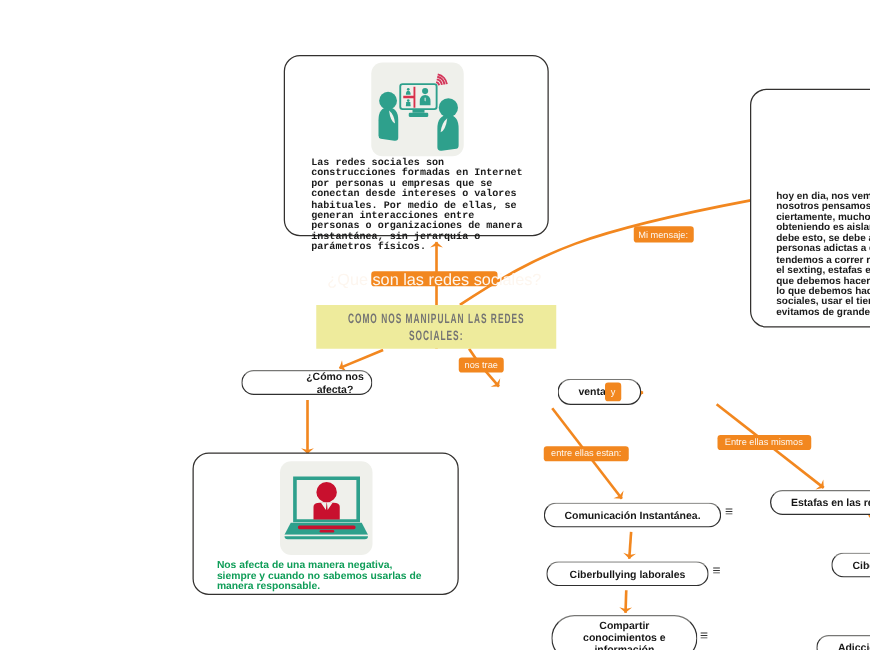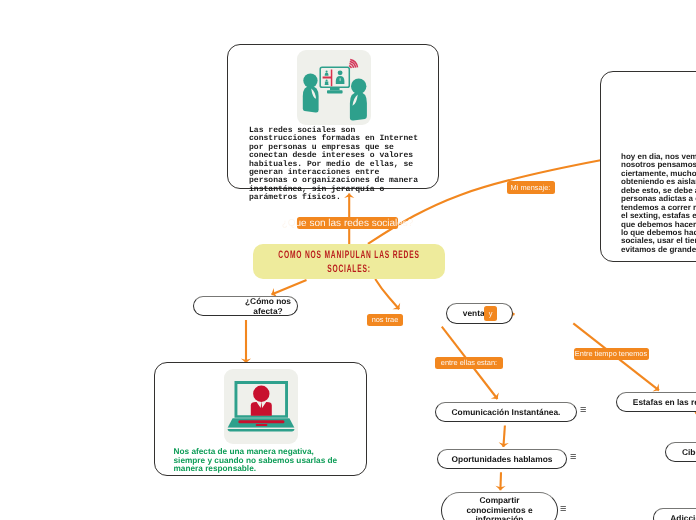--- a/index.html
+++ b/index.html
@@ -14,23 +14,23 @@
         box-sizing:border-box;}
   .card .illo{position:absolute;background:#eff0eb;border-radius:7px;}
   .card .body{position:absolute;font-weight:bold;color:#1b1b1b;}
 
   
   .pill{position:absolute;background:#fff;border:1.4px solid #2f2f2f;border-top-color:#777775;
         border-radius:40px;box-sizing:border-box;display:flex;align-items:center;justify-content:center;
         text-align:center;font-weight:bold;color:#171717;}
 
   
-  .central{position:absolute;background:#eeeb9c;border-radius:10px;box-sizing:border-box;
+  .central{position:absolute;background:#eeeb9c;border-radius:0;box-sizing:border-box;
            display:flex;align-items:center;justify-content:center;text-align:center;
-           color:#b91c1c;overflow:hidden;}
+           color:#737373;overflow:hidden;}
   .central-txt{display:block;flex:0 0 auto;width:232px;font-size:10.8px;line-height:14.0px;font-weight:bold;
                letter-spacing:1.3px;transform:scaleX(.6175);transform-origin:center center;}
 
   
   .elabel{position:absolute;background:#f2871f;color:#fdf6ef;border-radius:2.5px;
           display:flex;align-items:center;justify-content:center;white-space:nowrap;}
 
   .hamb{position:absolute;color:#333;}
 </style>
 </head>
@@ -125,21 +125,21 @@
   <span>ventajas</span>
 </div>
 
 
 <div class="pill" style="left:435px;top:402px;width:142px;height:19.5px;font-size:8.4px;">
   <span>Comunicación Instantánea.</span>
 </div>
 <div class="hamb" style="left:580px;top:404px;font-size:11px;">≡</div>
 
 <div class="pill" style="left:437px;top:449px;width:130px;height:19.5px;font-size:8.4px;">
-  <span>Oportunidades hablamos</span>
+  <span>Ciberbullying laborales</span>
 </div>
 <div class="hamb" style="left:570px;top:451px;font-size:11px;">≡</div>
 
 <div class="pill" style="left:441px;top:492px;width:117px;height:37px;font-size:8.4px;line-height:9.4px;padding:0 22px;border-radius:20px;">
   <span>Compartir conocimientos e información</span>
 </div>
 <div class="hamb" style="left:560px;top:503px;font-size:11px;">≡</div>
 
 <div class="pill" style="left:615.5px;top:391.8px;width:115.2px;height:20px;font-size:8.4px;">
   <span>Estafas en las redes</span>
@@ -169,20 +169,20 @@
         <path d="M3.6 58.7 h66.8 v1.3 h-66.8z" fill="#eff0eb"></path>
         <path d="M3.6 60.0 h66.8 q0 2.4-2.6 2.4 h-61.6 q-2.6 0-2.6-2.4z" fill="#2ea08c"></path>
         <path d="M15.7 51.3 h43.4 q1.4 0 1.4 1.5 q0 1.5-1.4 1.5 h-43.4 q-1.4 0-1.4-1.5 q0-1.5 1.4-1.5z" fill="#c8102e"></path>
         <path d="M32.6 54.9 h9.9 q0.9 0 0.9 1.0 q0 1.0-0.9 1.0 h-9.9 q-0.9 0-0.9-1.0 q0-1.0 0.9-1.0z" fill="#c8102e"></path>
       </g>
     </svg>
   </div>
   <div class="body" style="left:18.5px;top:85px;width:166px;font-size:8.25px;line-height:8.7px;color:#0f9d58;">Nos afecta de una manera negativa, siempre y cuando no sabemos usarlas de manera responsable.</div>
 </div>
 
-<div class="elabel" style="left:297px;top:217px;width:101px;height:12.2px;font-size:10px;">¿Que son las redes sociales?</div>
+<div class="elabel" style="left:297px;top:217px;width:101px;height:12.2px;font-size:13px;">¿Que son las redes sociales?</div>
 <div class="elabel" style="left:506.5px;top:181px;width:48px;height:13px;font-size:7.4px;">Mi mensaje:</div>
-<div class="elabel" style="left:367px;top:285.5px;width:36px;height:12.4px;font-size:7.4px;margin-top:28px;">nos trae</div>
+<div class="elabel" style="left:367px;top:285.5px;width:36px;height:12.4px;font-size:7.4px;">nos trae</div>
 <div class="elabel" style="left:484px;top:306px;width:13px;height:14.5px;font-size:7.4px;">y</div>
 <div class="elabel" style="left:435px;top:356.8px;width:68px;height:12.4px;font-size:7.4px;">entre ellas estan:</div>
-<div class="elabel" style="left:573.5px;top:347.5px;width:75px;height:12.2px;font-size:7.4px;">Entre tiempo tenemos</div>
+<div class="elabel" style="left:573.5px;top:347.5px;width:75px;height:12.2px;font-size:7.4px;">Entre ellas mismos</div>
 
 </div>
 
 </body></html>

